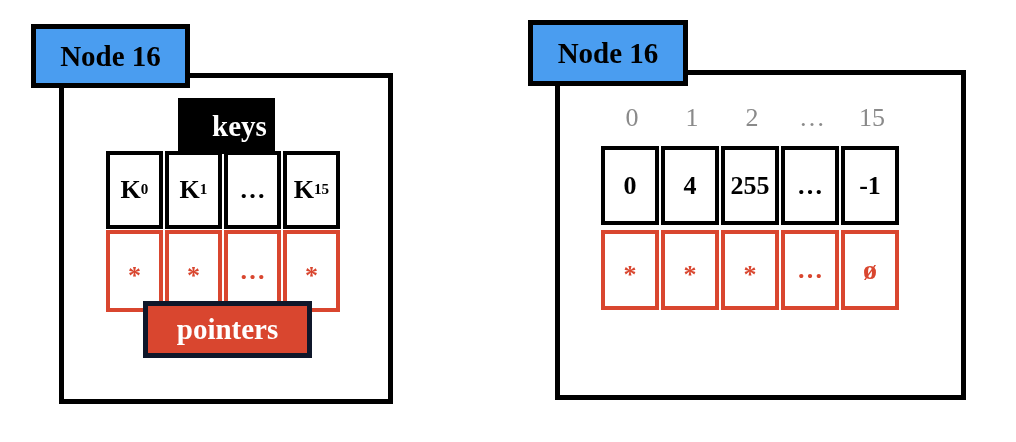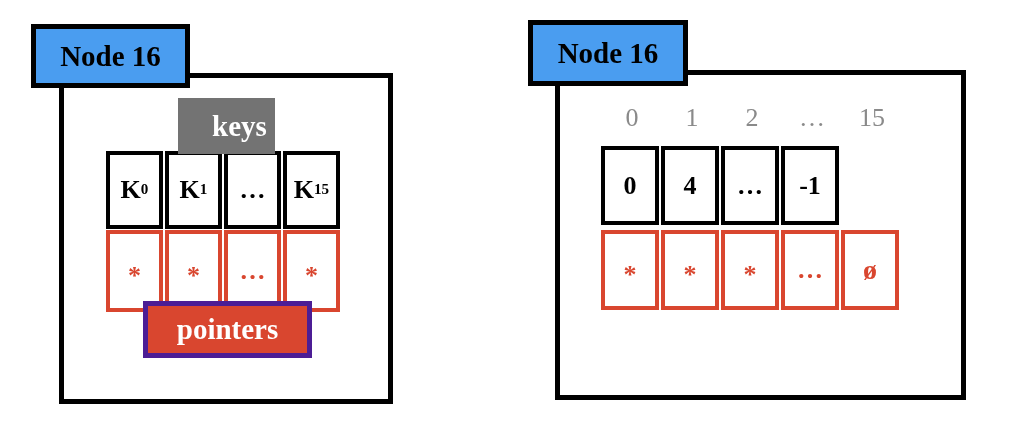--- a/index.html
+++ b/index.html
@@ -40,26 +40,26 @@
     display: flex;
     align-items: center;
     justify-content: center;
     color: #ffffff;
     font-weight: bold;
     font-size: 29px;
     box-sizing: border-box;
     z-index: 4;
   }
   .keys-tag {
-    background: #737373;
+    background: #000000;
     padding-left: 26px;
   }
   .pointers-tag {
     background: #D9462F;
-    border: 5px solid #4c1d95;
+    border: 5px solid #0f172a;
     text-align: right;
   }
   .row {
     position: absolute;
     display: flex;
     gap: 2px;
     z-index: 2;
   }
   .cell {
     display: flex;
@@ -172,20 +172,21 @@
       <div class="index-cell">0</div>
       <div class="index-cell">1</div>
       <div class="index-cell">2</div>
       <div class="index-cell">…</div>
       <div class="index-cell">15</div>
     </div>
 
     <div class="row" style="left:601px; top:146px;">
       <div class="cell key-cell right-key-cell">0</div>
       <div class="cell key-cell right-key-cell">4</div>
+      <div class="cell key-cell right-key-cell">255</div>
       <div class="cell key-cell right-key-cell">…</div>
       <div class="cell key-cell right-key-cell">-1</div>
     </div>
 
     <div class="row" style="left:601px; top:230px;">
       <div class="cell ptr-cell right-ptr-cell">
         <span class="star">*</span>
       </div>
       <div class="cell ptr-cell right-ptr-cell">
         <span class="star">*</span>

